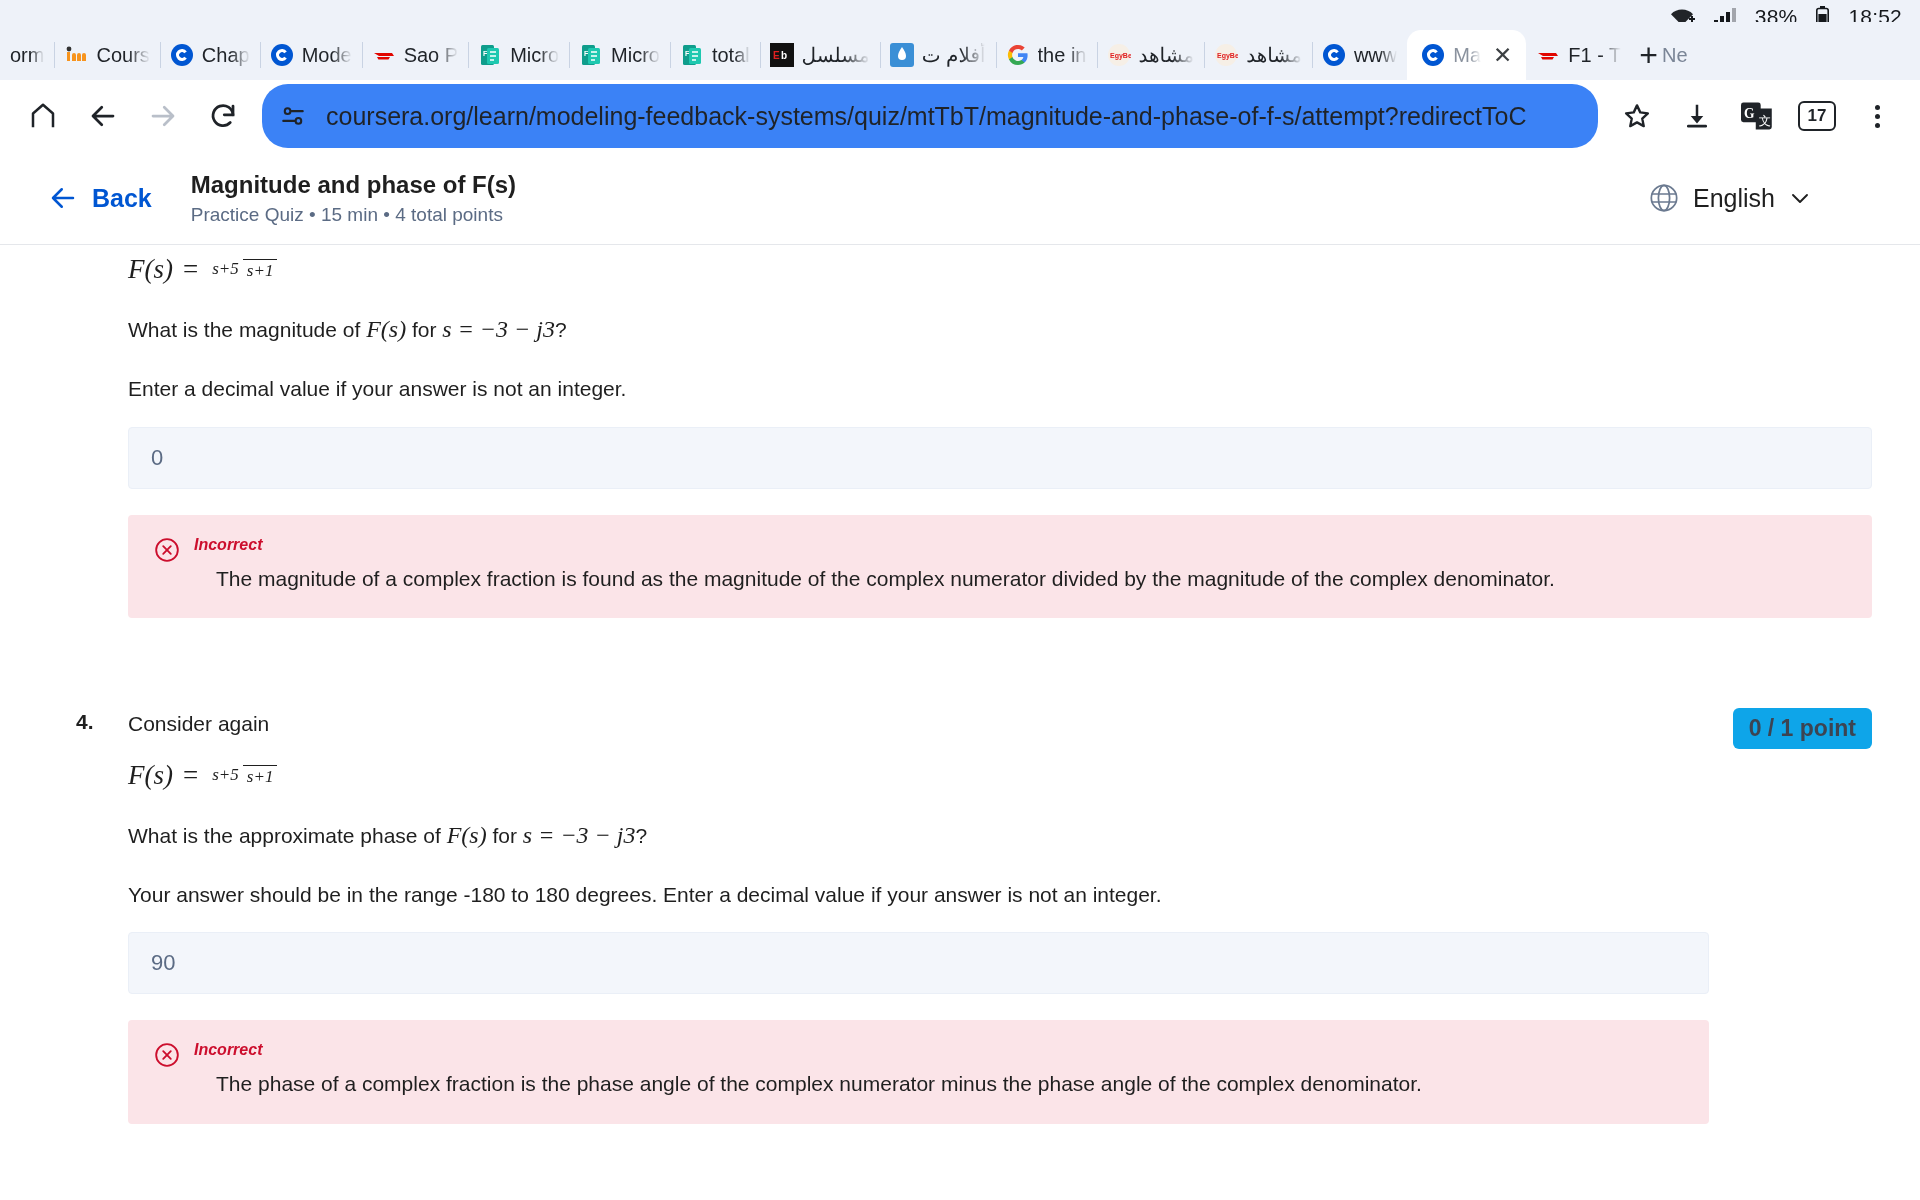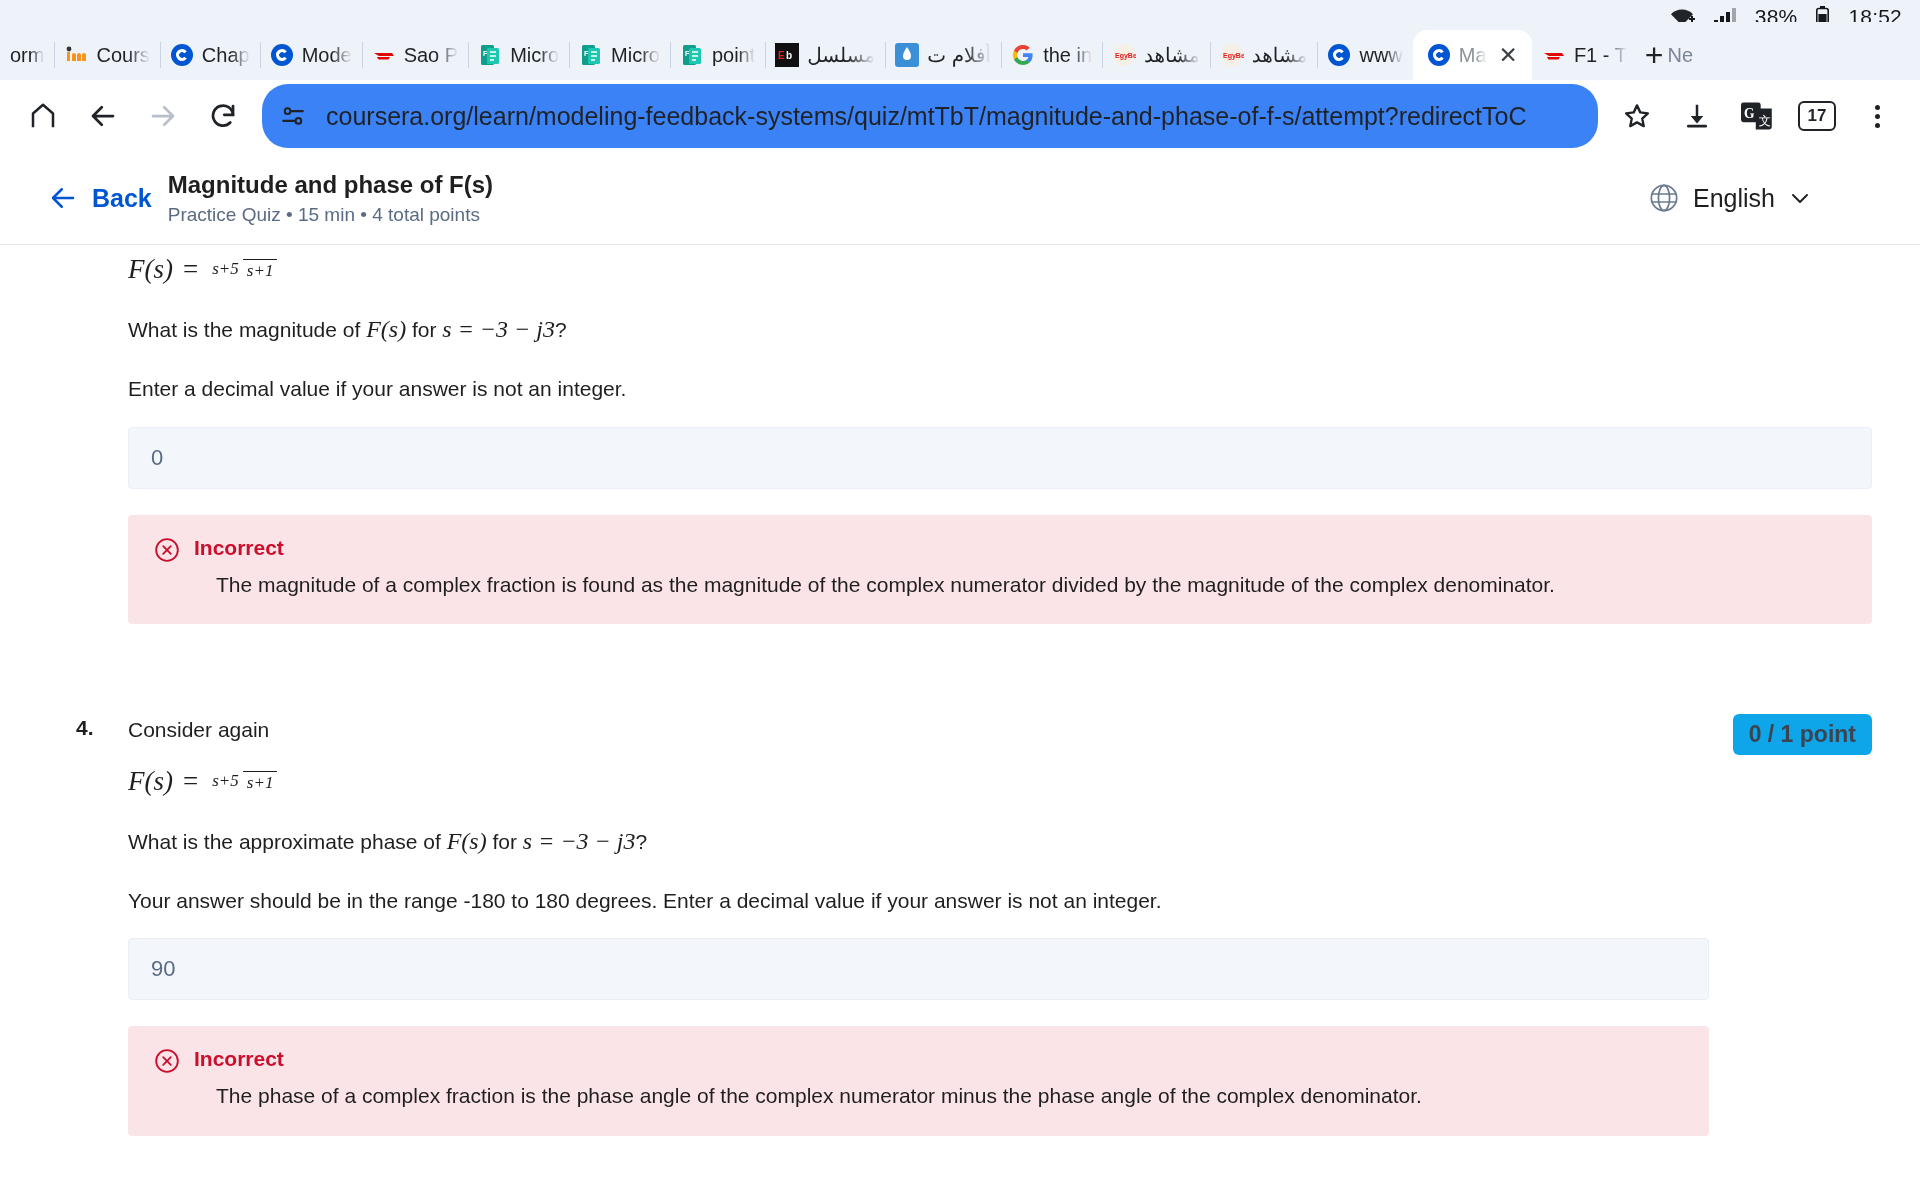--- a/index.html
+++ b/index.html
@@ -93,21 +93,21 @@
   .page-header {
     position: absolute; top: 152px; left: 0; width: 1920px; height: 93px;
     background: #ffffff; border-bottom: 1px solid #e5e7eb;
     display: flex; align-items: center; padding: 0 48px;
   }
   .back-link {
     display: flex; align-items: center; gap: 14px; cursor: pointer;
     color: #0056d2; flex: 0 0 auto;
   }
   .back-link .back-label { font-size: 25px; font-weight: 700; }
-  .quiz-titles { margin-left: 16px; }
+  .quiz-titles { margin-left: 39px; }
   .quiz-title { font-size: 24px; font-weight: 700; color: #1f1f1f; line-height: 1.25; }
   .quiz-sub { font-size: 19px; color: #5b6b84; margin-top: 4px; }
   .lang-picker {
     margin-left: auto; display: flex; align-items: center; gap: 13px;
     cursor: pointer; color: #1f1f1f; padding-right: 60px;
   }
   .lang-label { font-size: 25px; }
 
   
   .quiz-body {
@@ -154,21 +154,21 @@
   .answer-box .value { font-size: 22px; color: #5b6b84; }
 
   
   .feedback {
     background: #fbe4e8; border-radius: 4px;
     padding: 20px 26px 24px; margin-top: 26px;
     display: flex; gap: 14px;
   }
   .fb-icon { flex: 0 0 auto; padding-top: 2px; }
   .fb-body { flex: 1 1 auto; }
-  .fb-title { font-size: 21px; font-weight: 700; color: #cc0e2d; line-height: 1.2; }
+  .fb-title { font-size: 16px; font-weight: 700; color: #cc0e2d; line-height: 1.2; font-style: italic; }
   .fb-text { font-size: 21px; color: #1f1f1f; margin-top: 10px; margin-left: 22px; line-height: 1.45; }
 </style>
 </head>
 <body>
 
 <div class="status-bar">
   <span class="sb-icon">
     <svg width="26" height="22" viewBox="0 0 26 22">
         <path d="M13 19.5 2 8.2A15.5 15.5 0 0 1 24 8.2z" fill="#15181c" opacity=".95"></path>
         <path d="M20 13h6M23 10v6" stroke="#15181c" stroke-width="2" fill="none"></path>
@@ -250,21 +250,21 @@
     <span class="tab-label">Micro</span>
   </div>
 
   <div class="tab">
     <svg class="favicon" viewBox="0 0 24 24">
         <rect x="3" y="2" width="13" height="20" rx="1.5" fill="#0f9d8c"></rect>
         <rect x="9" y="5" width="12" height="16" rx="1.5" fill="#1ec8b0"></rect>
         <path d="M12 9h6M12 13h6M12 17h4" stroke="#fff" stroke-width="1.6"></path>
         <text x="5" y="13" font-size="7" fill="#fff" font-family="Liberation Sans, sans-serif" font-weight="bold">F</text>
       </svg>
-    <span class="tab-label">point</span>
+    <span class="tab-label">total</span>
   </div>
 
   <div class="tab">
     <svg class="favicon" viewBox="0 0 24 24">
         <rect width="24" height="24" fill="#111"></rect>
         <text x="3" y="16" font-size="10" fill="#e02020" font-family="Liberation Sans, sans-serif" font-weight="bold">E</text>
         <text x="11" y="16" font-size="10" fill="#fff" font-family="Liberation Sans, sans-serif" font-weight="bold">b</text>
       </svg>
     <span class="tab-label rtl">مسلسل</span>
   </div>

